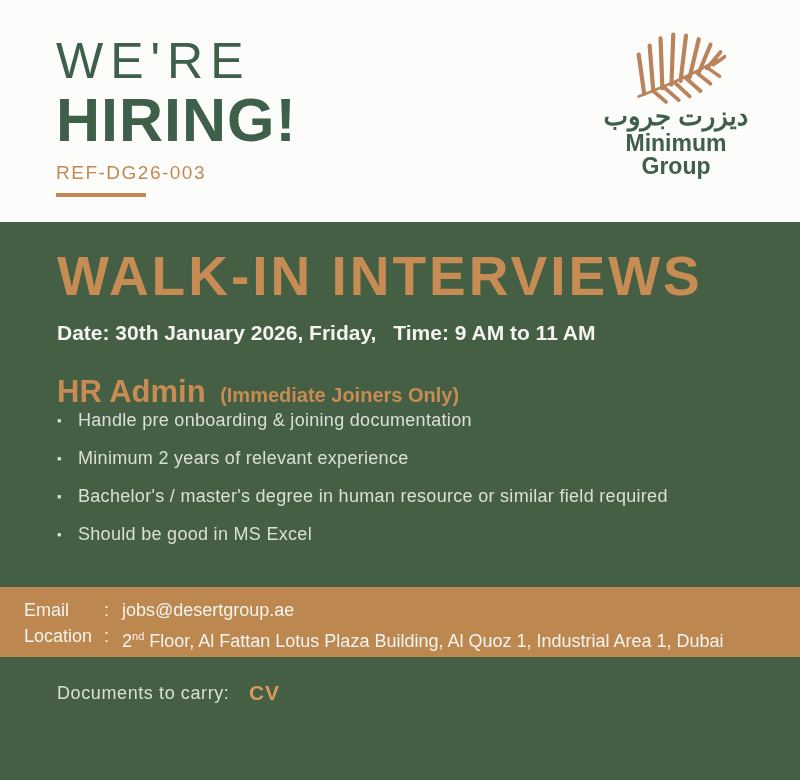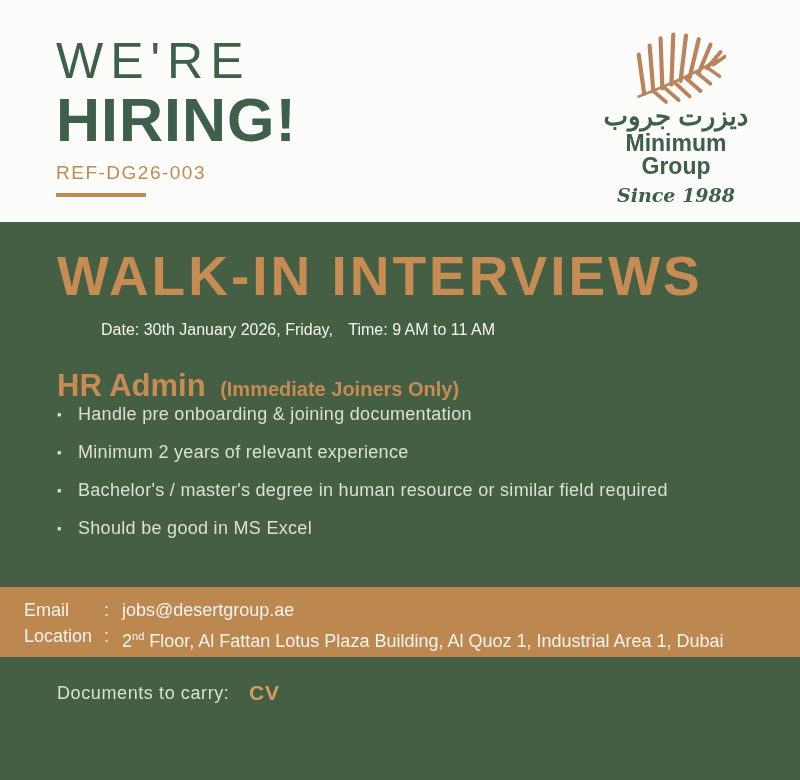--- a/index.html
+++ b/index.html
@@ -43,21 +43,21 @@
 
   
   .body-green{
     position:absolute; left:0; top:222px; width:100%; height:558px;
     background:var(--green_bg,#445F43); padding:26px 40px 0 57px;
   }
   .headline{
     font-size:55px; font-weight:800; letter-spacing:3px; line-height:1.05;
     color:var(--tan_bright,#C78C53); white-space:nowrap;
   }
-  .datetime{ margin-top:15px; font-size:16px; font-weight:400; color:var(--cream_text,#F4F3EF);margin-left:44px; }
+  .datetime{ margin-top:15px; font-size:21px; font-weight:700; color:var(--cream_text,#F4F3EF); }
   .datetime .time-part{ margin-left:11px; }
   .role-line{ margin-top:29px; color:var(--tan_bright,#C78C53); }
   .role-title{ font-size:31px; font-weight:700; }
   .role-note{ font-size:20px; font-weight:700; margin-left:10px; }
   .req-list{ list-style:none; }
   .req-list li{
     font-size:18px; font-weight:400; letter-spacing:0.3px; line-height:21px;
     color:var(--bullet_text,#DAE0D3); margin-bottom:17px;
   }
   .bullet{ display:inline-block; width:21px; font-size:13px; vertical-align:1px; }
@@ -109,21 +109,20 @@
         <path d="M96,41 L109,32" stroke-width="4.0"></path>
         <path d="M30,70 L44,82" stroke-width="4.2"></path>
         <path d="M42,66 L58,80" stroke-width="4.2"></path>
         <path d="M54,61 L70,76" stroke-width="4.2"></path>
         <path d="M66,56 L82,70" stroke-width="4.2"></path>
         <path d="M78,50 L93,62" stroke-width="4.0"></path>
         <path d="M89,44 L103,54" stroke-width="3.8"></path>
       </svg>
       <div class="logo-arabic">ديزرت جروب</div>
       <div class="logo-name">Minimum Group</div>
-      <div class="logo-since">Since 1988</div>
     </div>
   </div>
 
   <div class="body-green">
     <div class="headline">WALK-IN INTERVIEWS</div>
 
     <div class="datetime">
       <span class="date-part">Date: 30th January 2026, Friday,</span>
       <span class="time-part">Time: 9 AM to 11 AM</span>
     </div>

